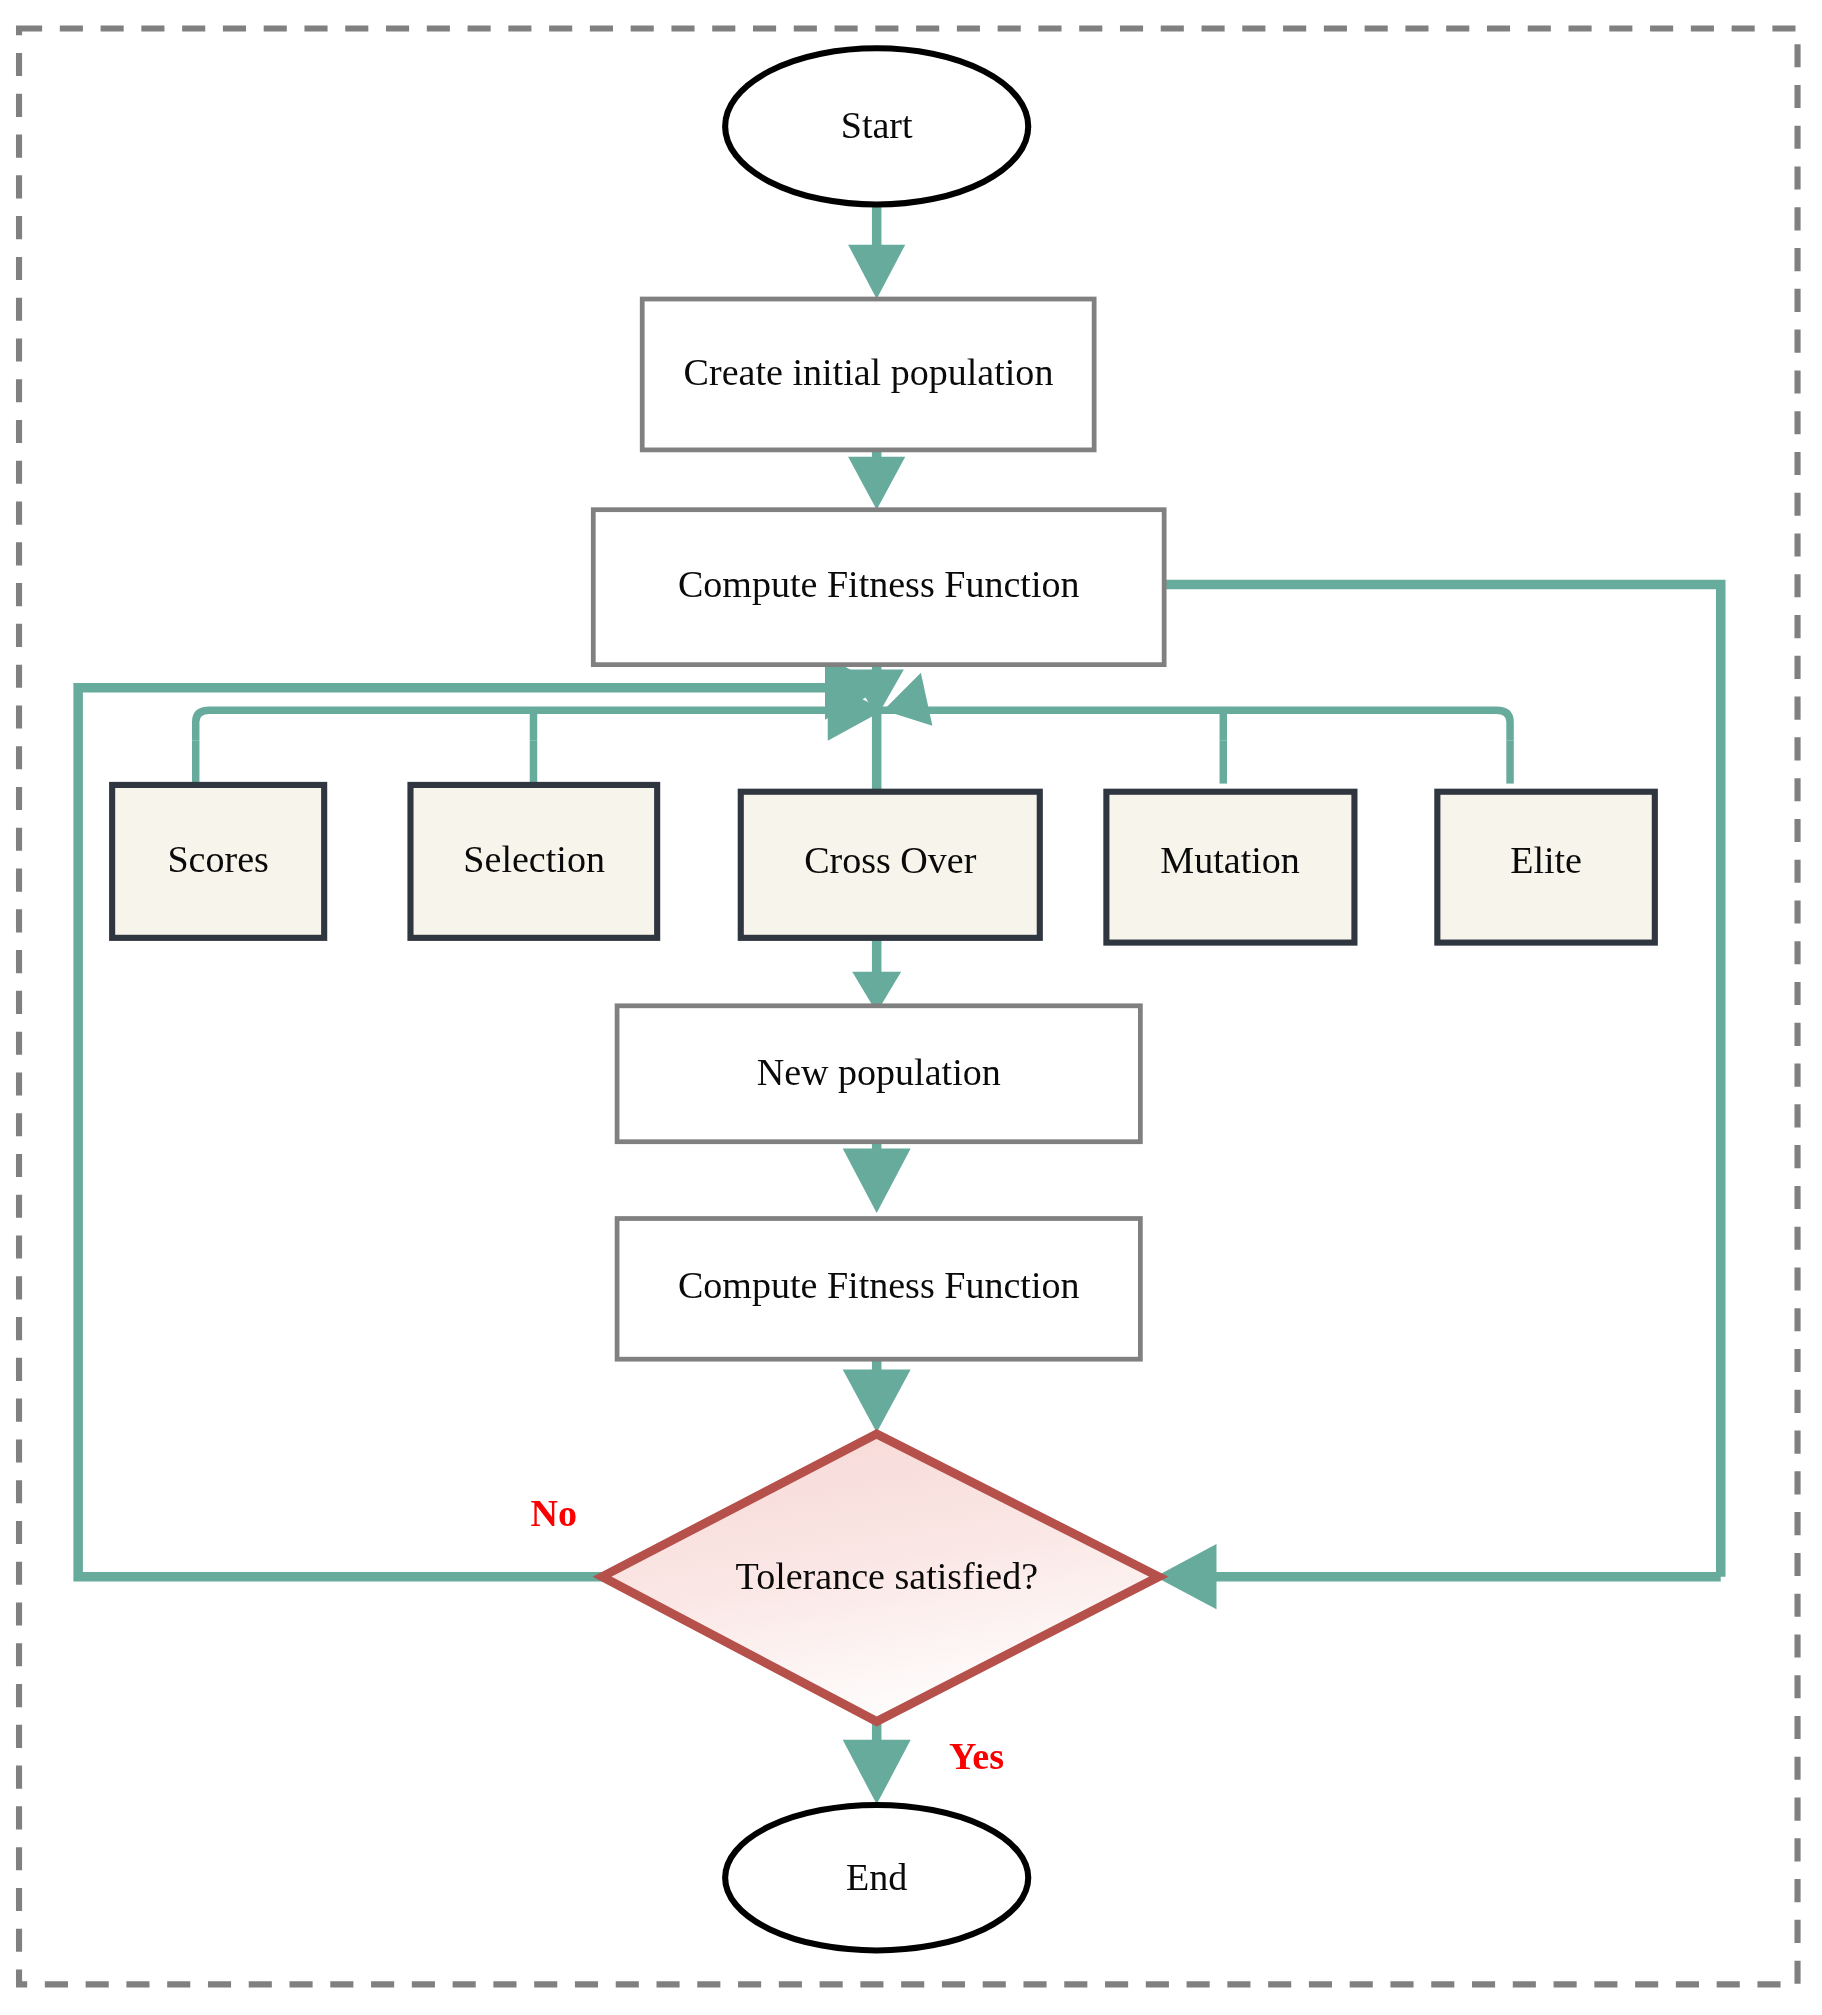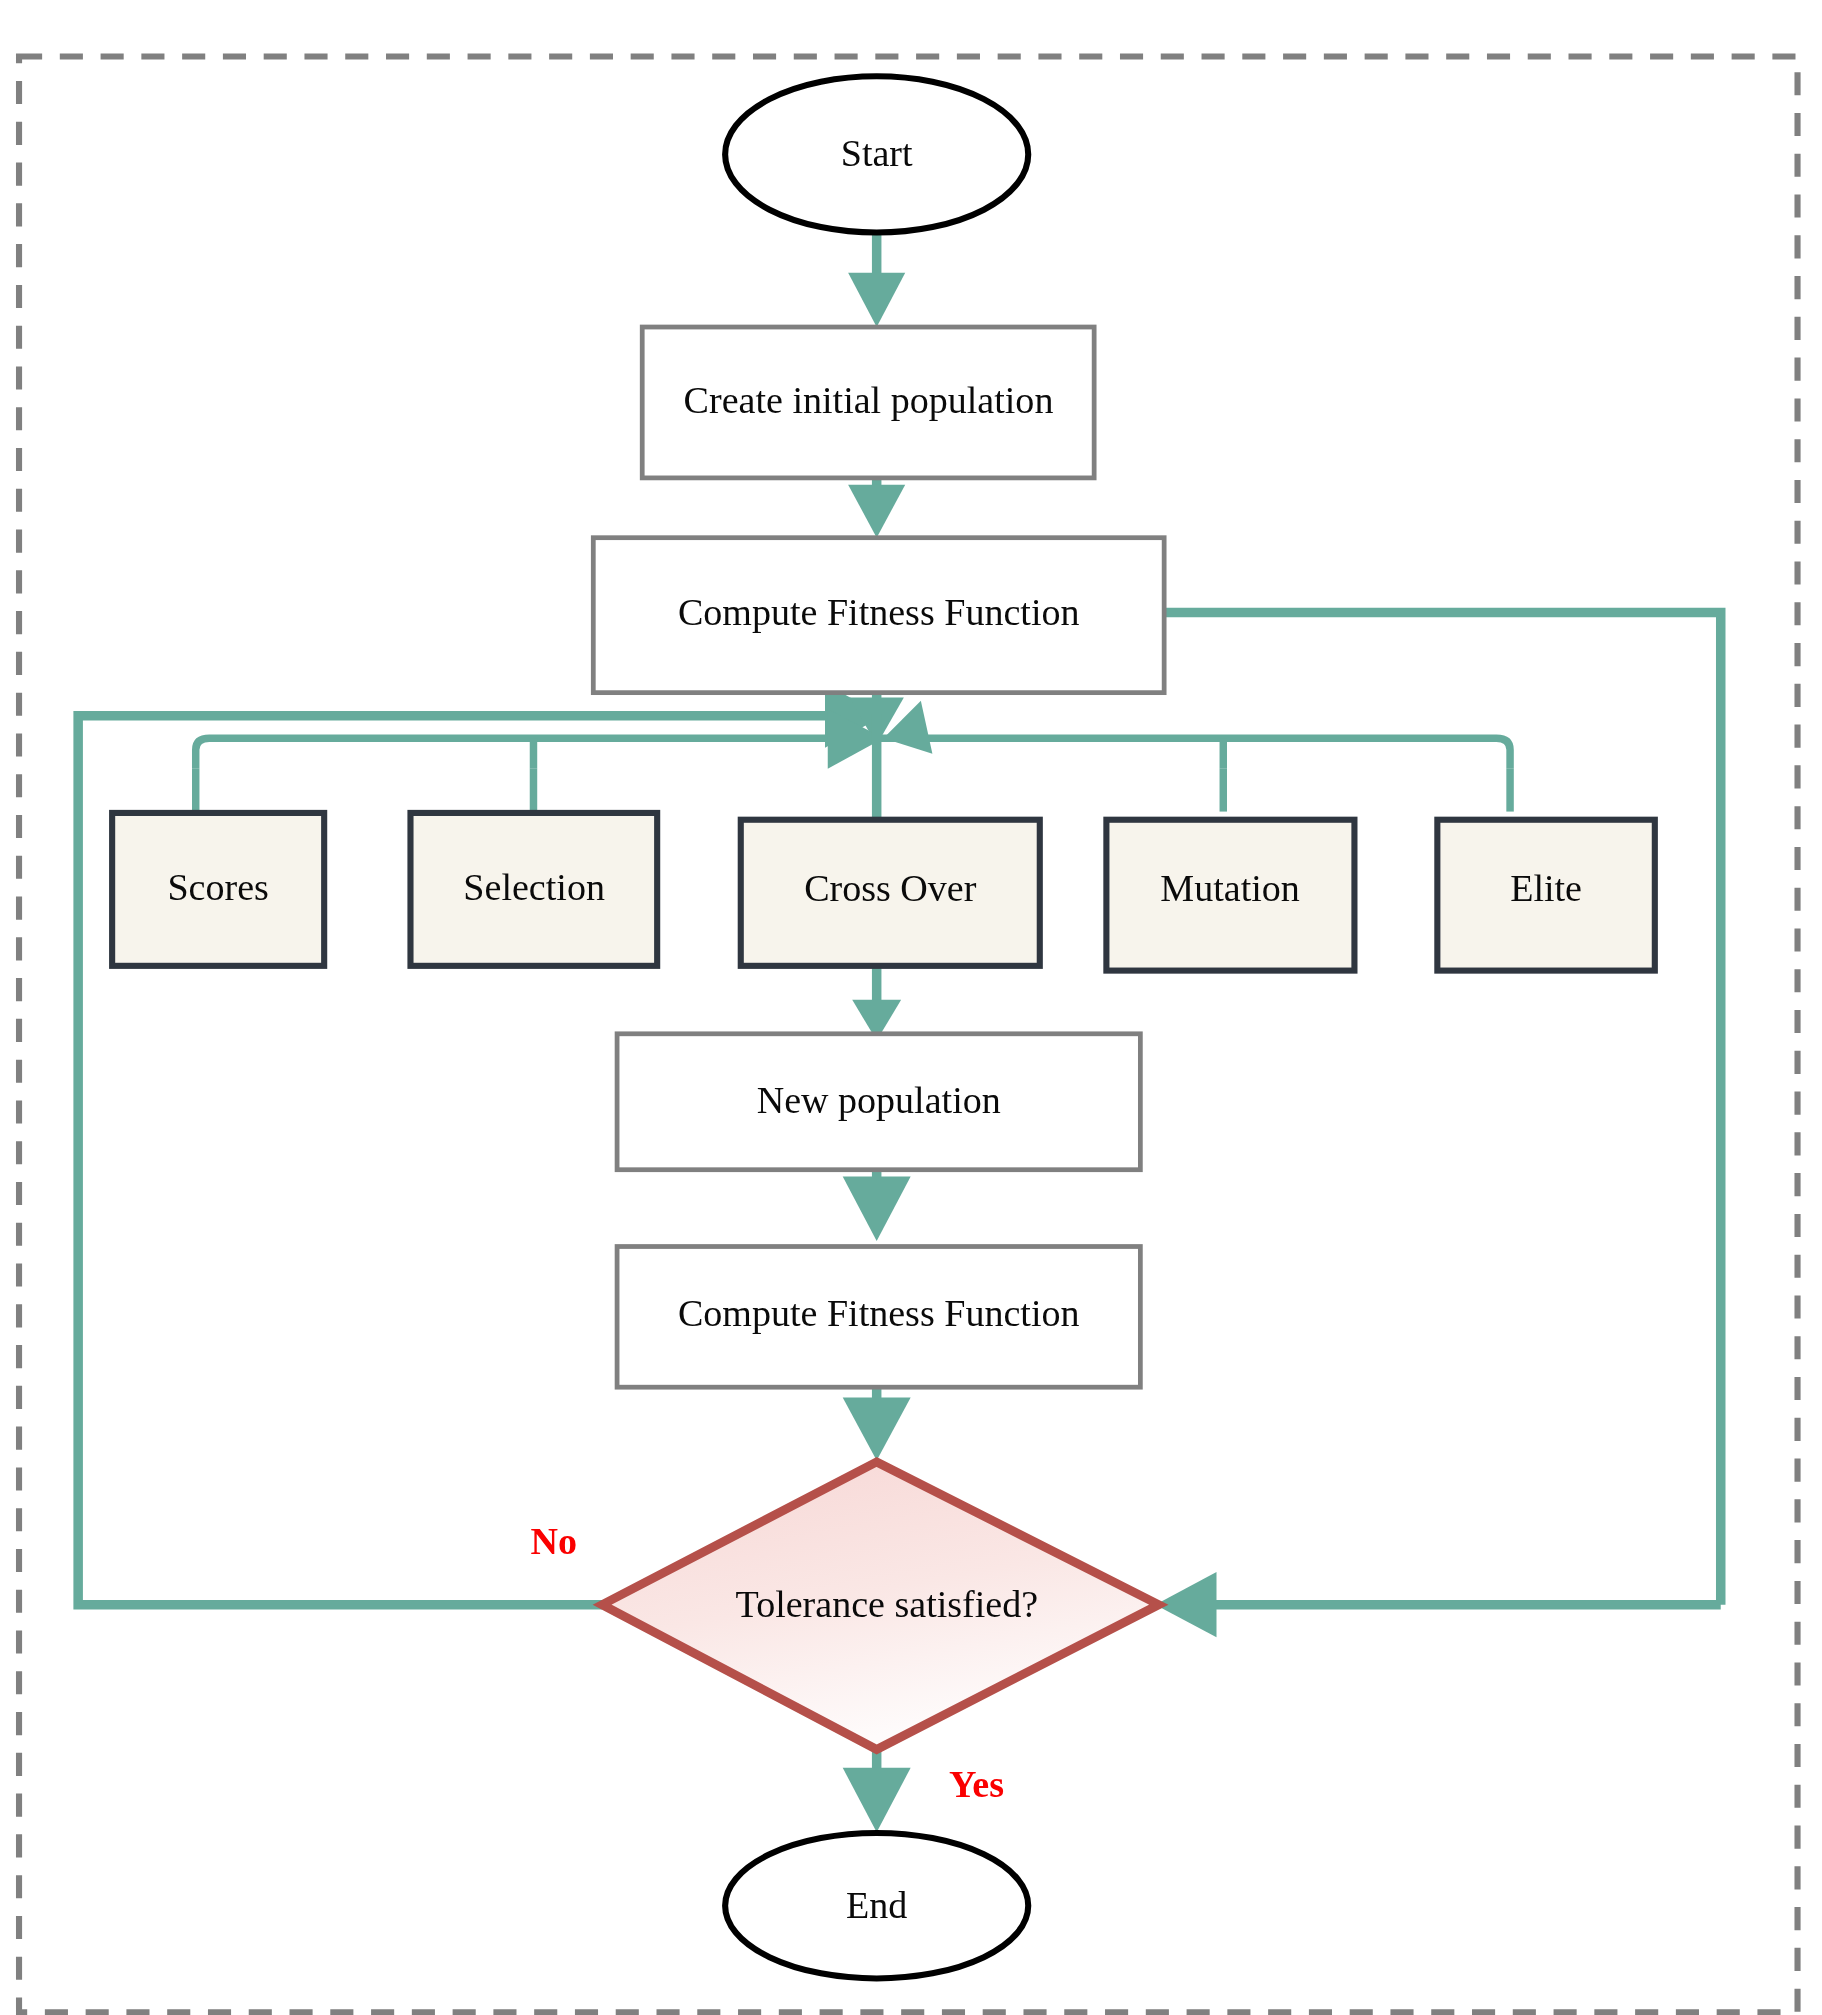--- a/index.html
+++ b/index.html
@@ -10,21 +10,20 @@
   body {
     width: 1822px;
     height: 2015px;
     font-family: "Liberation Serif", "DejaVu Serif", serif;
     overflow: hidden;
   }
   #flowchart-root {
     position: relative;
     width: 1822px;
     height: 1699px;
-    margin-top: 28px;
   }
   svg.chart-svg {
     display: block;
     width: 1822px;
     height: 2015px;
   }
   .node-label {
     font-family: "Liberation Serif", "DejaVu Serif", serif;
     font-size: 56px;
     fill: #0a0a0a;

